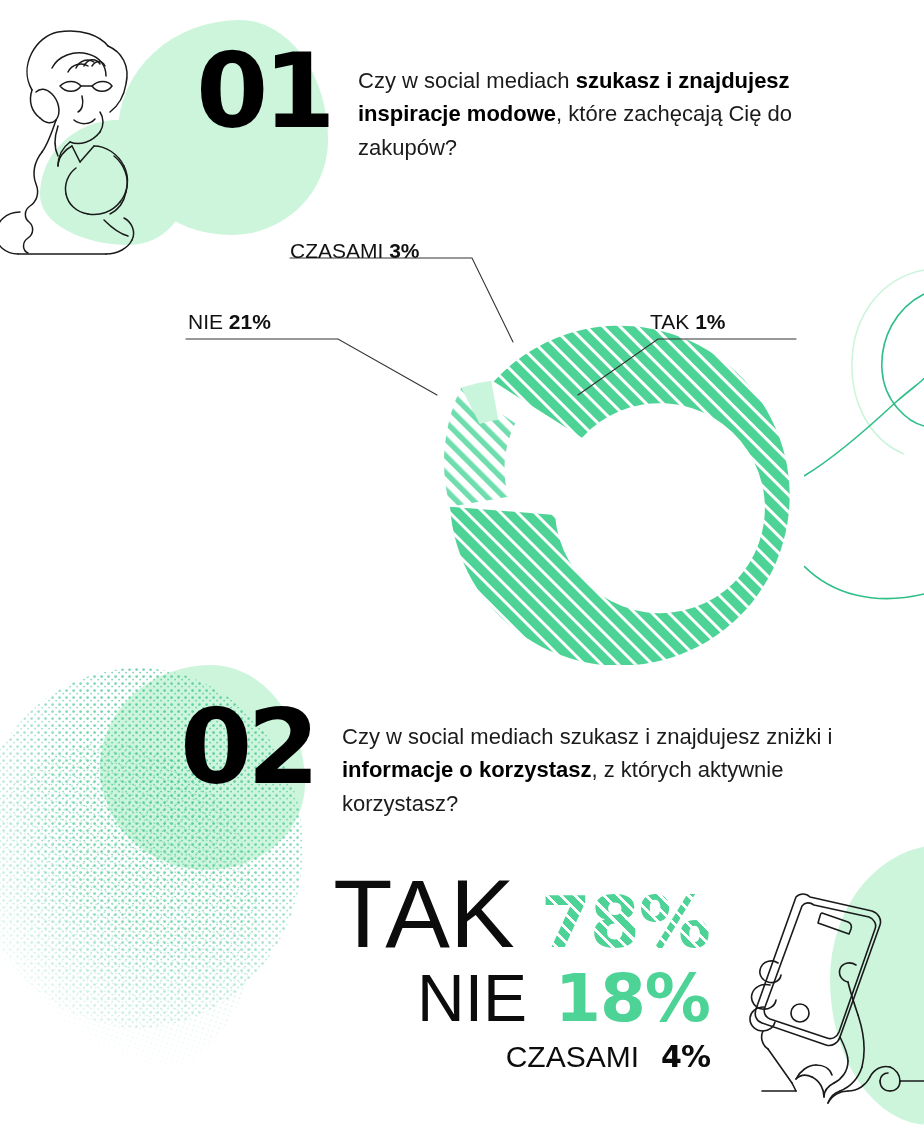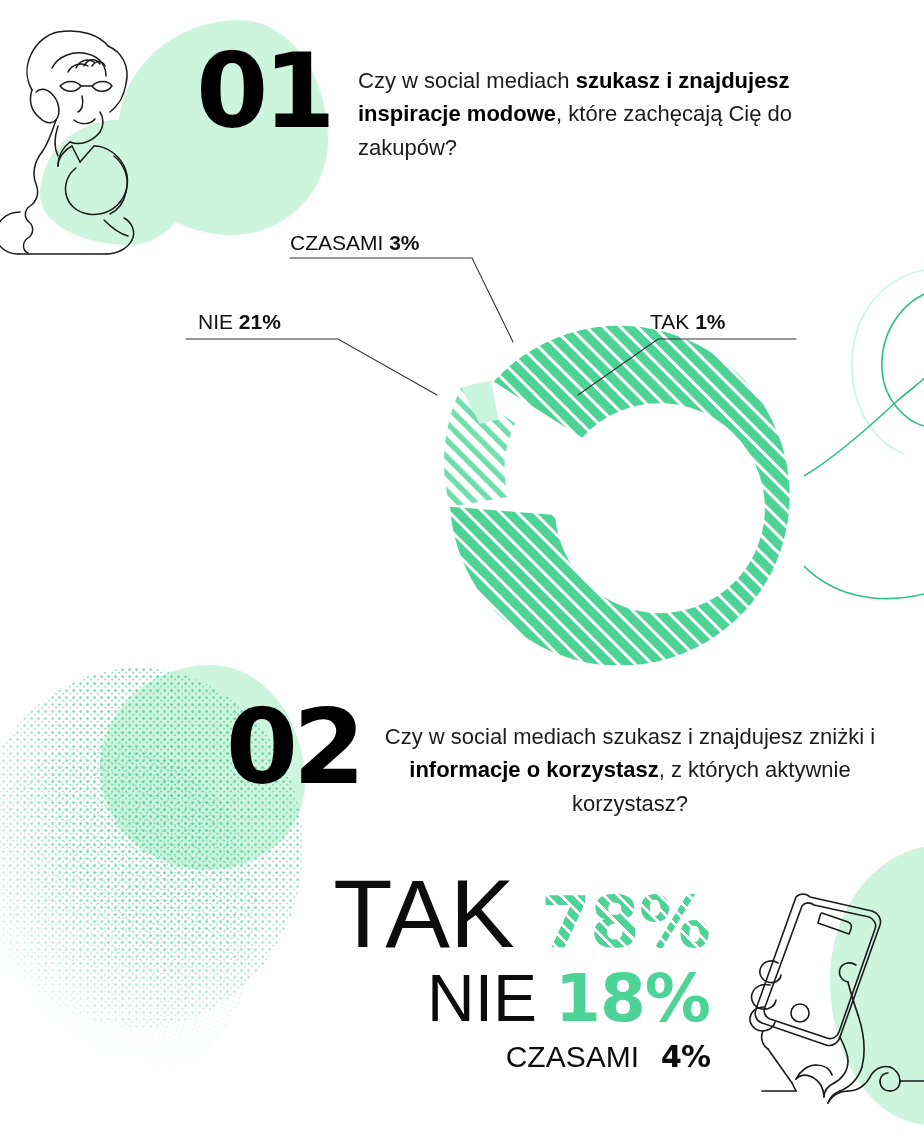--- a/index.html
+++ b/index.html
@@ -30,21 +30,21 @@
 
   .illus{position:absolute;pointer-events:none;}
   #illus-woman{left:-4px;top:6px;width:230px;height:250px;}
   #illus-phone{left:748px;top:855px;width:180px;height:290px;}
   #deco-lines-right{right:0;top:262px;width:120px;height:360px;}
   #deco-dots{left:-12px;top:668px;width:330px;height:420px;}
 
   
   .q-row{position:absolute;display:flex;align-items:flex-start;}
   #section-01{left:196px;top:44px;}
-  #section-02{left:212px;top:700px;text-align:center;}
+  #section-02{left:180px;top:700px;}
   .q-num{
     font-family:"DejaVu Sans", sans-serif;
     font-weight:700;
     font-size:104px;
     line-height:.92;
     letter-spacing:-5px;
     color:#000;
     width:162px;
     flex:0 0 162px;
   }
@@ -61,22 +61,22 @@
   
   #donut-chart{position:absolute;left:150px;top:215px;width:700px;height:450px;}
   .lbl{
     position:absolute;
     font-size:21px;
     color:#111;
     white-space:nowrap;
     font-weight:400;
   }
   .lbl b{font-weight:700;}
-  #label-czasami{left:140px;top:16px;}
-  #label-nie{left:48px;top:95px;}
+  #label-czasami{left:140px;top:24px;}
+  #label-nie{left:38px;top:95px;}
   #label-tak{left:500px;top:95px;}
 
   
   #stats{position:absolute;left:150px;top:866px;width:560px;}
   .stat-row{display:flex;align-items:baseline;justify-content:flex-end;white-space:nowrap;}
   .stat-word{
     font-weight:300;
     color:#0c0c0c;
     letter-spacing:0px;
     font-family:"Liberation Sans", sans-serif;
@@ -86,21 +86,21 @@
     font-weight:700;
     letter-spacing:-1px;
   }
   #stat-row-tak .stat-word{font-size:97px;line-height:.98;}
   #stat-row-tak .stat-val{font-size:72px;line-height:.98;margin-left:26px;
     color:#4DD395;
     background-image:repeating-linear-gradient(45deg,#4DD395 0 7px,#ffffff 7px 10px);
     -webkit-background-clip:text;background-clip:text;color:transparent;}
   #stat-row-nie{margin-top:4px;}
   #stat-row-nie .stat-word{font-size:66px;line-height:1;}
-  #stat-row-nie .stat-val{font-size:66px;line-height:1;margin-left:18px;color:#4DD395;}
+  #stat-row-nie .stat-val{font-size:66px;line-height:1;margin-left:28px;color:#4DD395;}
   #stat-row-czasami{margin-top:10px;}
   #stat-row-czasami .stat-word{font-size:30px;line-height:1;font-weight:400;}
   #stat-row-czasami .stat-val{font-size:30px;line-height:1;margin-left:22px;color:#0c0c0c;}
 </style>
 </head>
 <body>
 
 <div class="page">
 
   <div class="deco" id="blob-01"></div>

